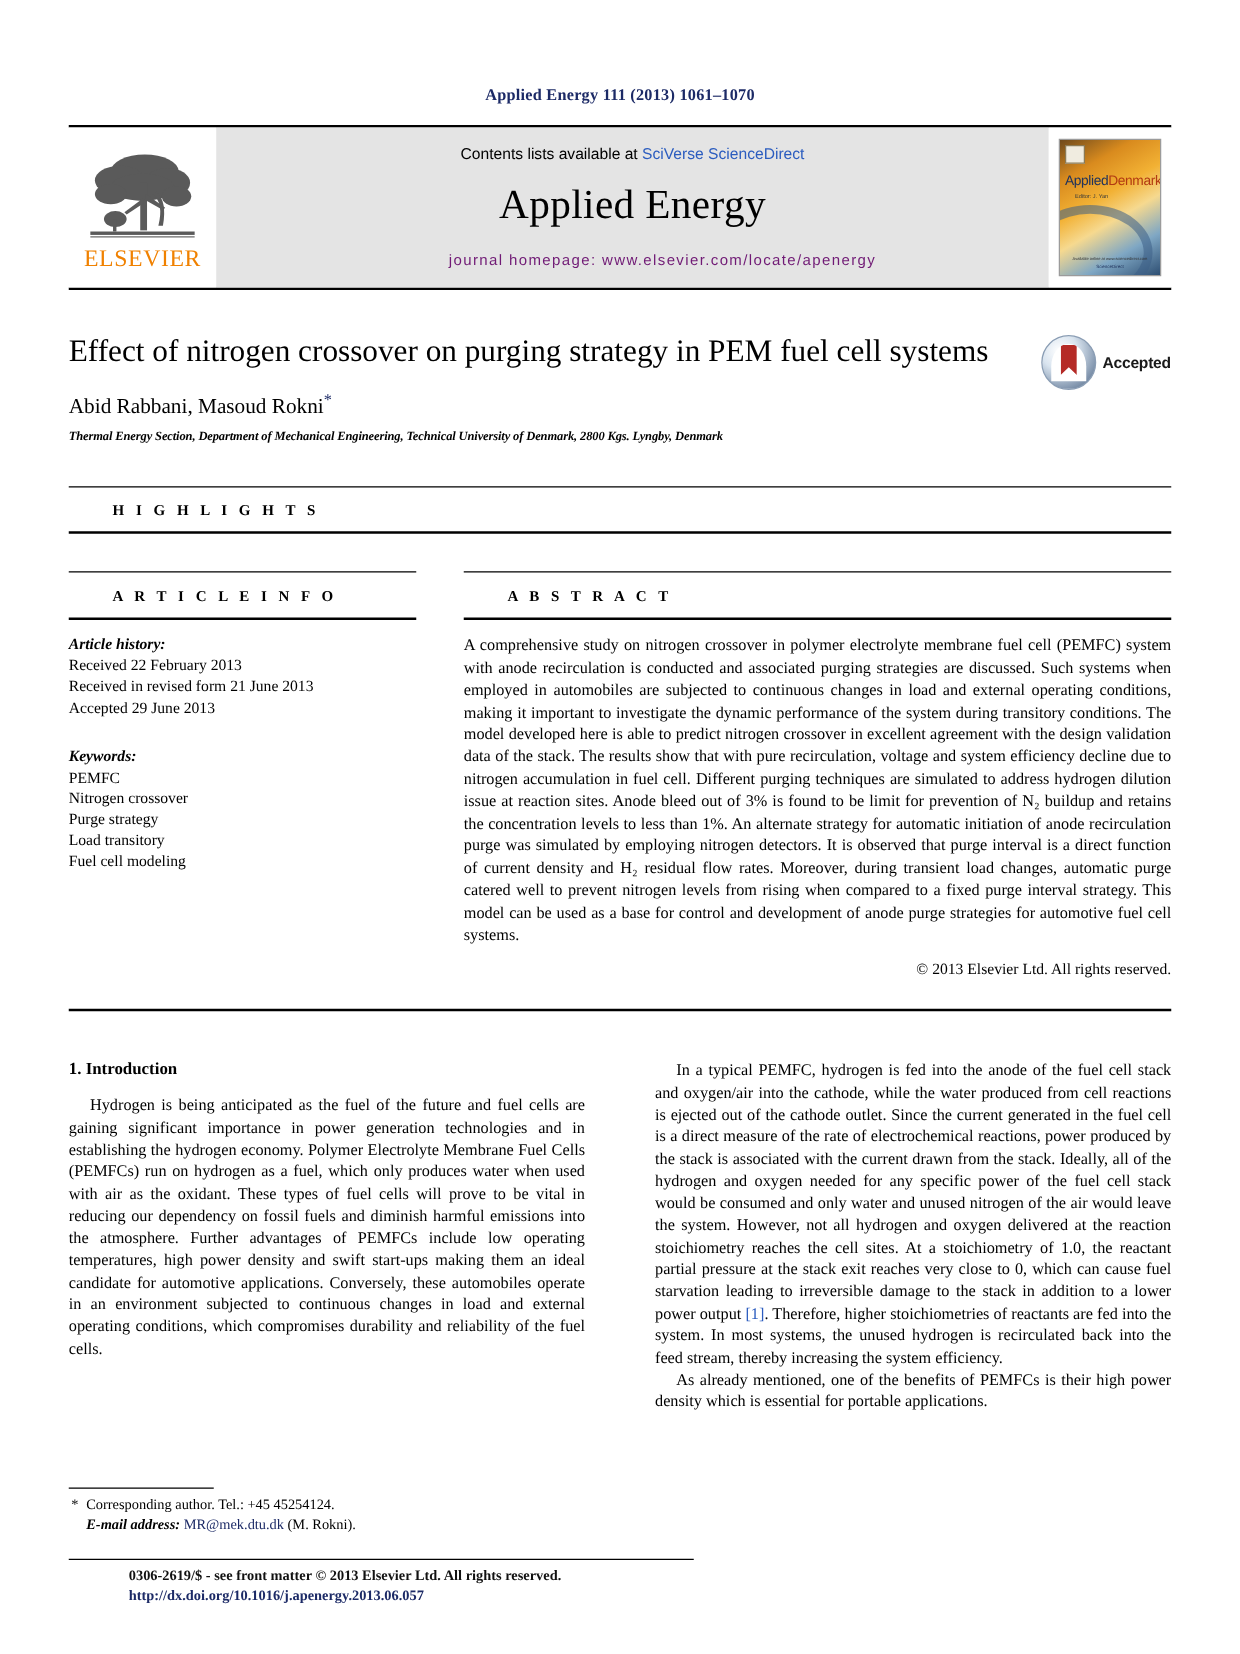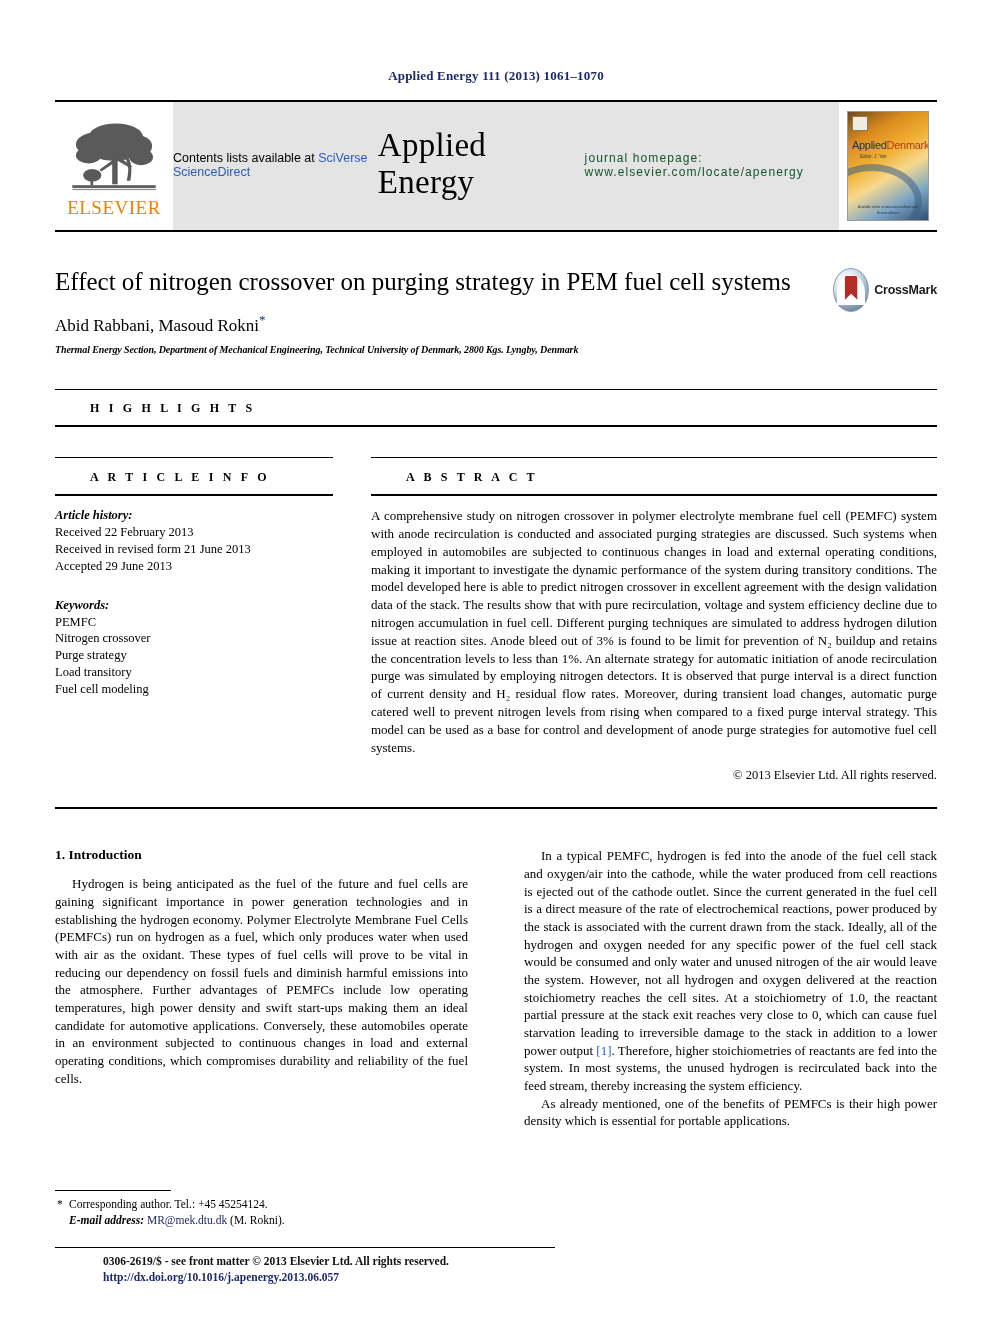--- a/index.html
+++ b/index.html
@@ -63,21 +63,21 @@
     font-size: 19px;
     letter-spacing: 0.5px;
     color: #F08100;
     line-height: 1;
     margin-top: 1px;
   }
   .masthead-center {
     flex: 1 1 auto;
     background: #e4e4e4;
     display: flex;
-    flex-direction: row;
+    flex-direction: column;
     align-items: center;
     justify-content: center;
     padding: 6px 0 8px 0;
     box-sizing: border-box;
   }
   .contents-line {
     font-family: "Liberation Sans", sans-serif;
     font-size: 12.5px;
     color: #000;
   }
@@ -87,21 +87,21 @@
   .journal-title {
     font-family: "Liberation Serif", serif;
     font-size: 33px;
     margin: 16px 0 18px 0;
     letter-spacing: 0.3px;
   }
   .homepage-line {
     font-family: "Liberation Sans", sans-serif;
     font-size: 12px;
     letter-spacing: 1.1px;
-    color: #14532d;
+    color: #701a75;
     margin-left: 48px;
   }
   .cover-thumb {
     width: 98px;
     flex: 0 0 98px;
     display: flex;
     align-items: center;
     justify-content: center;
     background: #fff;
   }
@@ -410,21 +410,21 @@
       <span>Abid Rabbani, Masoud Rokni</span><span class="star">*</span>
     </div>
     <div class="affiliation">Thermal Energy Section, Department of Mechanical Engineering, Technical University of Denmark, 2800 Kgs. Lyngby, Denmark</div>
 
     <div class="crossmark">
       <div class="cm-circle">
         <div class="cm-inner">
           <div class="cm-ribbon"></div>
         </div>
       </div>
-      <div class="cm-text">CrossMark</div>
+      <div class="cm-text">Accepted</div>
     </div>
   </div>
 
   <div class="highlights-wrap">
     <div class="hl-top-rule"></div>
     <div class="sec-head">H I G H L I G H T S</div>
     <div class="hl-rule"></div>
   </div>
 
   <div class="info-abstract">

